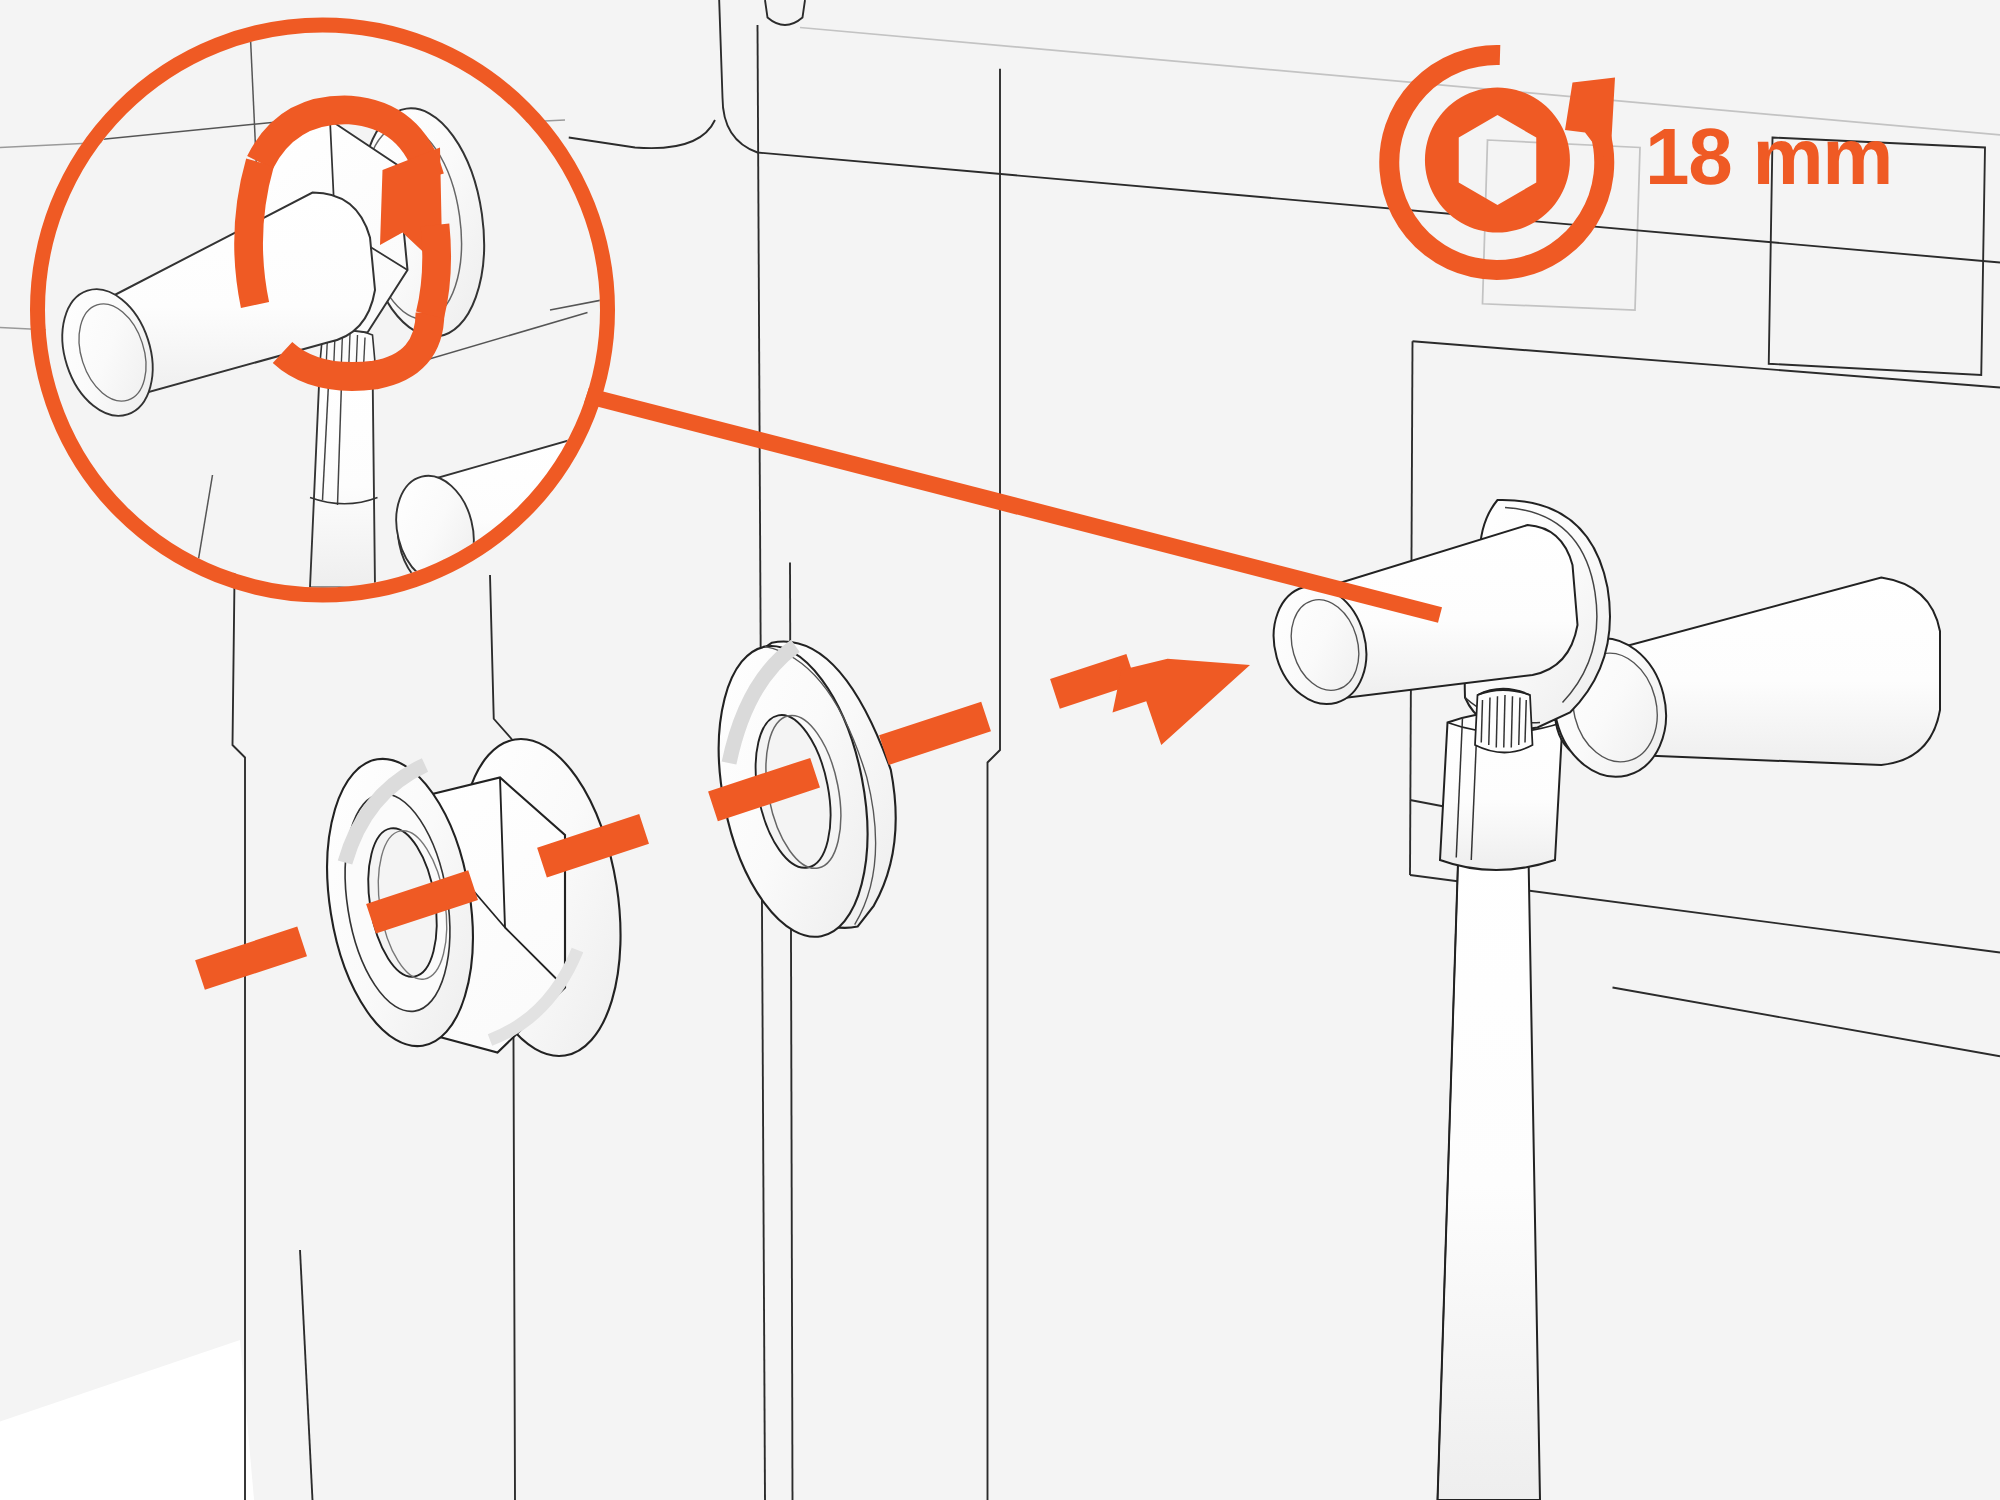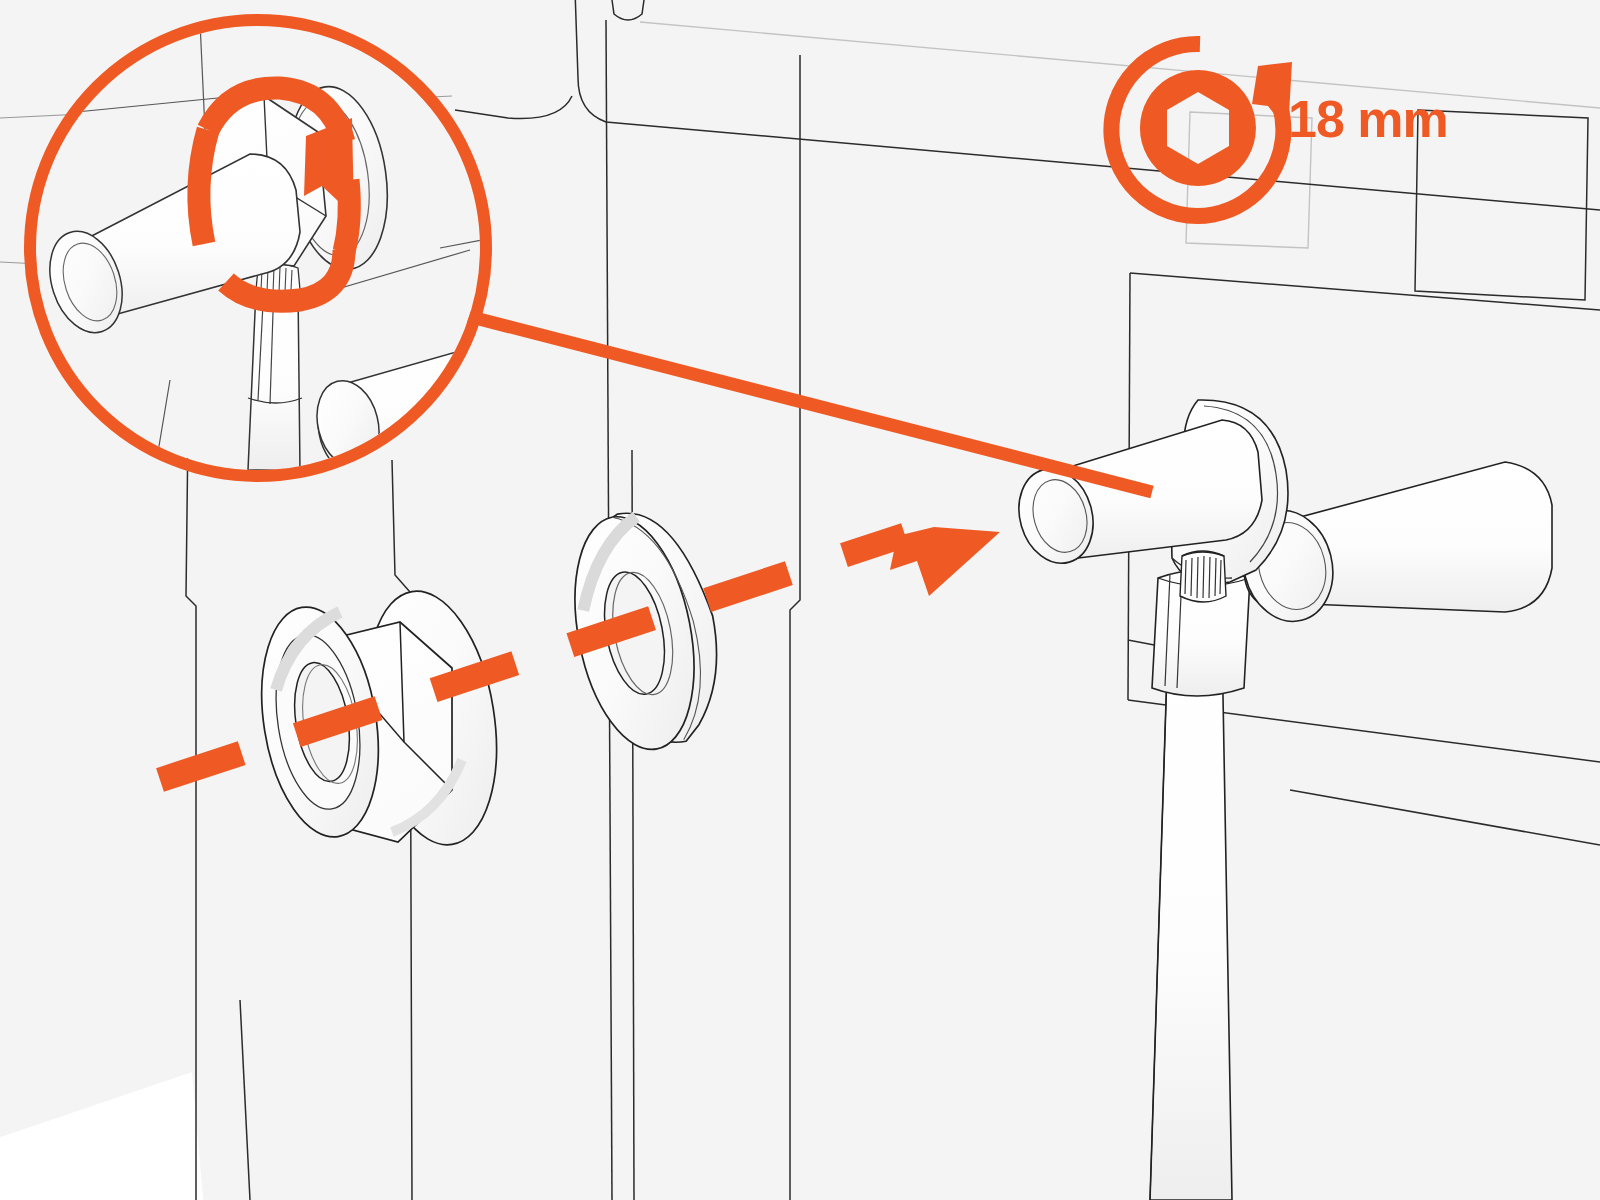--- a/index.html
+++ b/index.html
@@ -20,24 +20,24 @@
   #stage svg.layer {
     position: absolute;
     top: 0;
     left: 0;
     width: 1600px;
     height: 1200px;
     display: block;
   }
   .tool-label {
     position: absolute;
-    left: 1288px;
+    left: 1316px;
     top: 93px;
     font-family: "Liberation Sans", sans-serif;
-    font-size: 52px;
+    font-size: 64px;
     font-weight: bold;
     letter-spacing: -1px;
     line-height: 1;
     white-space: nowrap;
     user-select: none;
   }
 </style>
 </head>
 <body>
 

